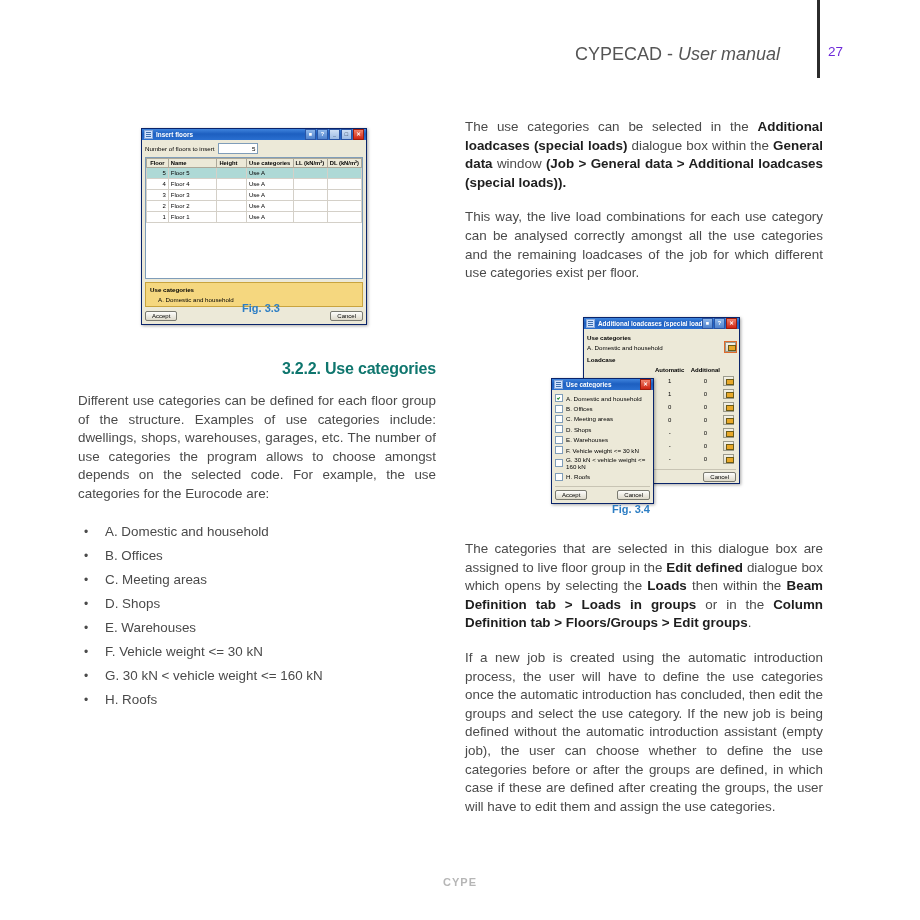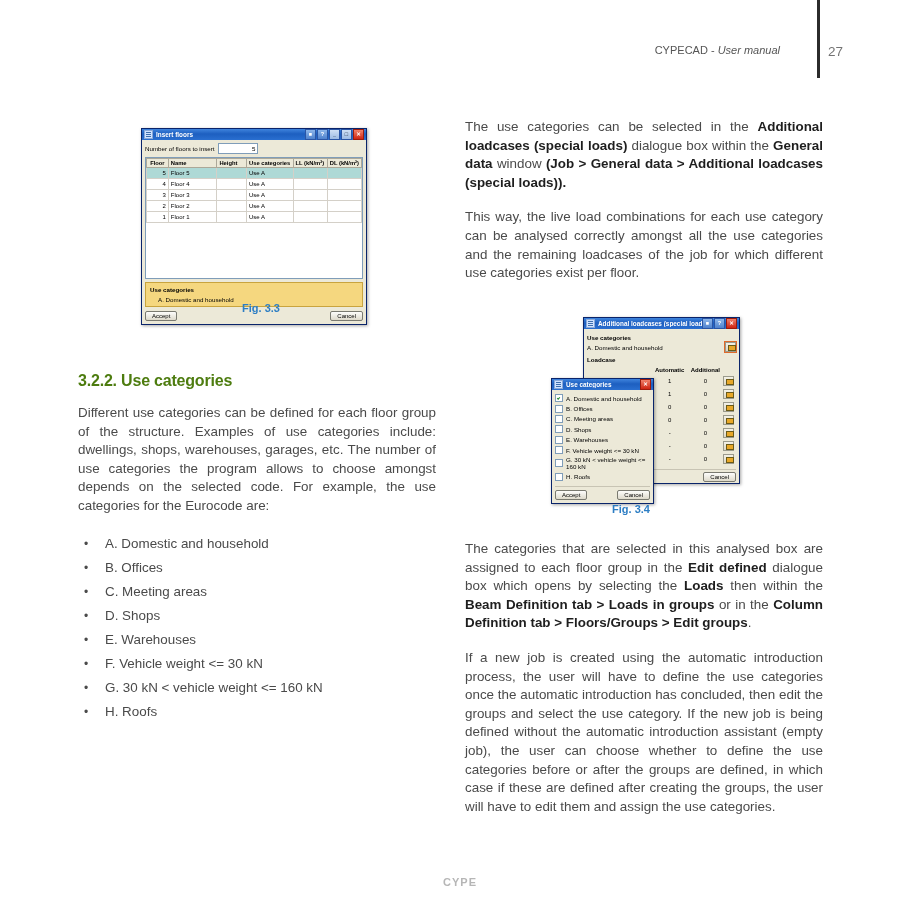--- a/index.html
+++ b/index.html
@@ -15,42 +15,42 @@
   
   .page-rule {
     position:absolute; left:817px; top:0px; width:3px; height:78px;
     background:#2b2b2b;
   }
   .header {
     position:absolute; left:0; top:44px; width:920px; height:22px;
   }
   .header-title {
     position:absolute; right:140px; top:0;
-    font-size:11px; color:#555; white-space:nowrap;
+    font-size:18px; color:#555; white-space:nowrap;
   }
   .header-title .ital { font-style:italic; }
   .header-page {
     position:absolute; left:828px; top:0;
-    font-size:13.5px; color:#737373;
+    font-size:13.5px; color:#6d28d9;
   }
 
   
   .col-left  { position:absolute; left:78px;  top:112px; width:358px; }
   .col-right { position:absolute; left:465px; top:118px; width:358px; }
 
   p.body {
     font-size:13.4px; line-height:18.6px;
     text-align:justify; margin:0 0 16px 0;
     color:#4a4a4a;
   }
   p.body b { color:#1e1e1e; font-weight:bold; }
 
   h2.section {
-    font-size:16px; font-weight:bold; color:#4d7c0f;
-    margin:12px 0 14px 0; letter-spacing:-0.2px;
+    font-size:16px; font-weight:bold; color:#0f766e;
+    margin:0 0 14px 0; letter-spacing:-0.2px;text-align:right;
   }
 
   ul.bullets { list-style:none; margin:0 0 16px 0; padding:0; }
   ul.bullets li {
     font-size:13.4px; line-height:24px; color:#4a4a4a;
     position:relative; padding-left:27px;
   }
   ul.bullets li::before {
     content:"\2022"; position:absolute; left:6px; top:0;
     font-size:12px; color:#4a4a4a;
@@ -423,17 +423,17 @@
   </ul>
 
 </div>
 
 <div class="col-right">
   <p class="body"><span>The use categories can be selected in the </span><b>Additional loadcases (special loads)</b><span> dialogue box within the </span><b>General data</b><span> window </span><b>(Job &gt; General data &gt; Additional loadcases (special loads)).</b></p>
   <p class="body">This way, the live load combinations for each use category can be analysed correctly amongst all the use categories and the remaining loadcases of the job for which different use categories exist per floor.</p>
 </div>
 
 <div class="col-right" style="top:540px;">
-  <p class="body"><span>The categories that are selected in this analysed box are assigned to each floor group in the </span><b>Edit defined</b><span> dialogue box which opens by selecting the </span><b>Loads</b><span> then within the </span><b>Beam Definition tab &gt; Loads in groups</b><span> or in the </span><b>Column Definition tab &gt; Floors/Groups &gt; Edit groups</b><span>.</span></p>
+  <p class="body"><span>The categories that are selected in this dialogue box are assigned to live floor group in the </span><b>Edit defined</b><span> dialogue box which opens by selecting the </span><b>Loads</b><span> then within the </span><b>Beam Definition tab &gt; Loads in groups</b><span> or in the </span><b>Column Definition tab &gt; Floors/Groups &gt; Edit groups</b><span>.</span></p>
   <p class="body">If a new job is created using the automatic introduction process, the user will have to define the use categories once the automatic introduction has concluded, then edit the groups and select the use category. If the new job is being defined without the automatic introduction assistant (empty job), the user can choose whether to define the use categories before or after the groups are defined, in which case if these are defined after creating the groups, the user will have to edit them and assign the use categories.</p>
 </div>
 
 <div class="footer">CYPE</div>
 
 </body></html>

